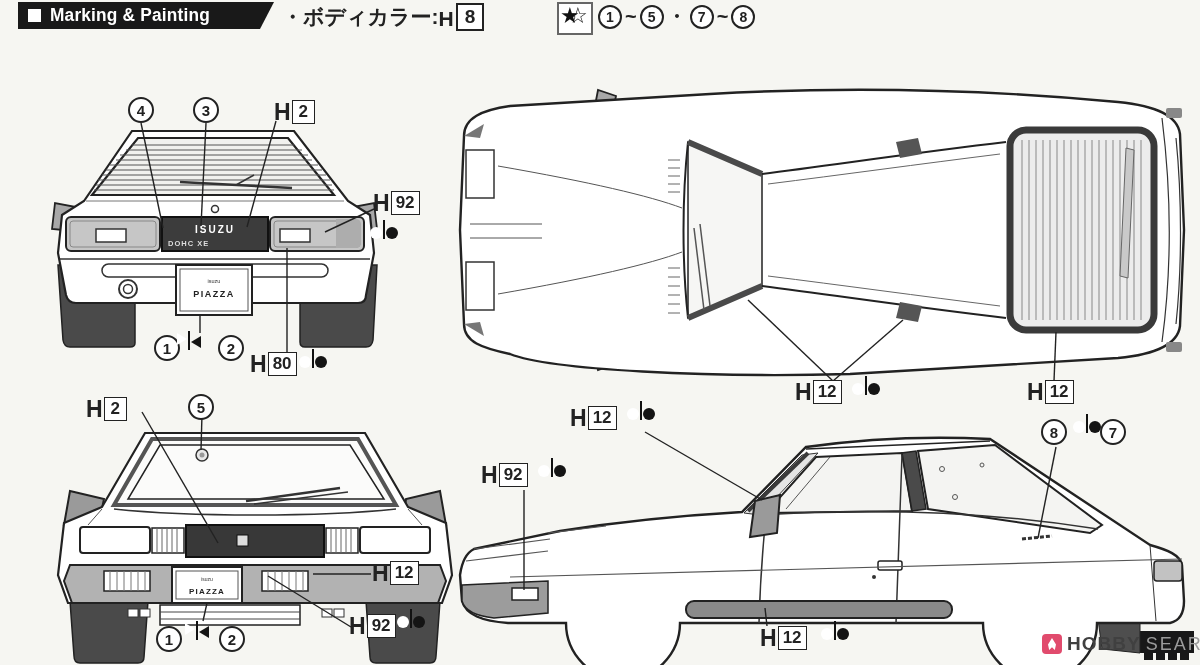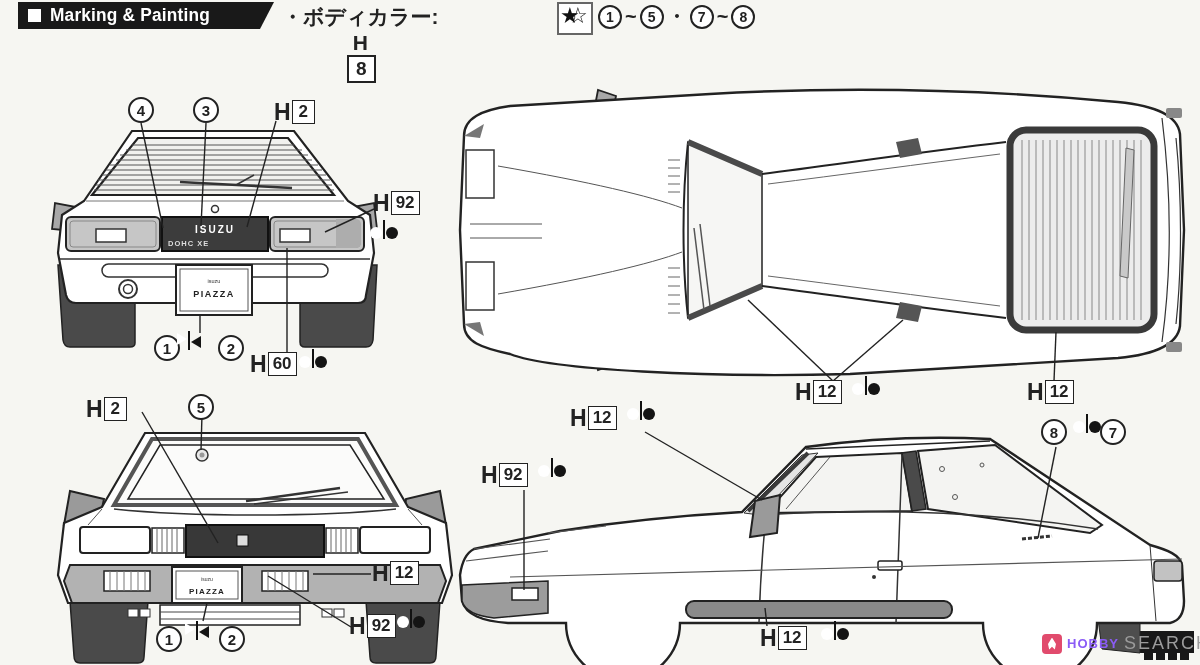--- a/index.html
+++ b/index.html
@@ -7,21 +7,21 @@
         font-family:"Liberation Sans",sans-serif;color:#222;}
   .abs{position:absolute;}
   svg text{font-family:"Liberation Sans",sans-serif;}
 
   
   .banner{left:18px;top:2px;width:256px;height:27px;background:#191919;
           clip-path:polygon(0 0,100% 0,calc(100% - 14px) 100%,0 100%);
           display:flex;align-items:center;gap:9px;padding:0 10px;box-sizing:border-box;}
   .banner .sq{width:13px;height:13px;background:#fff;flex:0 0 auto;}
   .banner .t{color:#fff;font-weight:700;font-size:18px;letter-spacing:.2px;white-space:nowrap;transform:scaleX(.96);transform-origin:left;}
-  .bodycolor{left:282px;top:3px;display:flex;align-items:center;font-size:21px;font-weight:700;white-space:nowrap;flex-direction:column;}
+  .bodycolor{left:282px;top:3px;display:flex;align-items:flex-end;font-size:21px;font-weight:700;white-space:nowrap;}
   .numbox{border:2px solid #222;background:#fff;padding:0 7px;font-size:19px;font-weight:700;
           height:24px;display:flex;align-items:center;margin-left:2px;}
   .starbox{left:557px;top:2px;width:32px;height:29px;border:2px solid #666;background:#fff;}
   .starbox .s1{position:absolute;left:1px;top:-1px;font-size:22px;color:#111;}
   .starbox .s2{position:absolute;left:9px;top:-1px;font-size:22px;color:#111;}
   .rangegrp{left:598px;top:3px;display:flex;align-items:center;gap:3px;font-size:20px;font-weight:700;}
 
   .note{left:4px;top:46px;font-size:17px;line-height:1.38;color:#2a2a2a;font-weight:500;}
   .note .l2{padding-left:17px;}
 
@@ -46,21 +46,21 @@
 
   .leaders{left:0;top:0;pointer-events:none;z-index:5;}
   .lbl{z-index:6;}
   .drawing{z-index:1;}
 
   
   .wm{left:1042px;top:633px;display:flex;align-items:center;gap:5px;z-index:8;}
   .wm .flame{width:20px;height:20px;border-radius:4px;background:#e14b6d;position:relative;}
   .wm .flame::after{content:"";position:absolute;left:6px;top:4px;width:8px;height:12px;background:#fff;
        clip-path:polygon(50% 0,100% 55%,85% 100%,50% 78%,15% 100%,0 55%);}
-  .wm .hobby{color:#8b5cf6;font-weight:800;font-size:13px;letter-spacing:1px;}
+  .wm .hobby{color:#404040;font-weight:800;font-size:19px;letter-spacing:1px;}
   .wm .search{color:#9b9b9b;font-weight:500;font-size:18px;letter-spacing:2px;}
 </style>
 </head>
 <body>
 
 <div class="page">
 
   
   <div class="abs banner">
     <span class="sq"></span>
@@ -272,21 +272,21 @@
   <span class="abs lbl hl" style="left:373px;top:191px">
     <span class="hp">H</span>
     <span class="hn">92</span>
   </span>
   <span class="abs lbl decal" style="left:383px;top:221px"></span>
   <span class="abs lbl circ" style="left:154px;top:335px">1</span>
   <span class="abs lbl adecal" style="left:186px;top:332px"></span>
   <span class="abs lbl circ" style="left:218px;top:335px">2</span>
   <span class="abs lbl hl" style="left:250px;top:352px">
     <span class="hp">H</span>
-    <span class="hn">60</span>
+    <span class="hn">80</span>
   </span>
   <span class="abs lbl decal" style="left:308px;top:350px"></span>
 
   
   <span class="abs lbl hl" style="left:86px;top:397px">
     <span class="hp">H</span>
     <span class="hn">2</span>
   </span>
   <span class="abs lbl circ" style="left:188px;top:394px">5</span>
   <span class="abs lbl hl" style="left:372px;top:561px">

